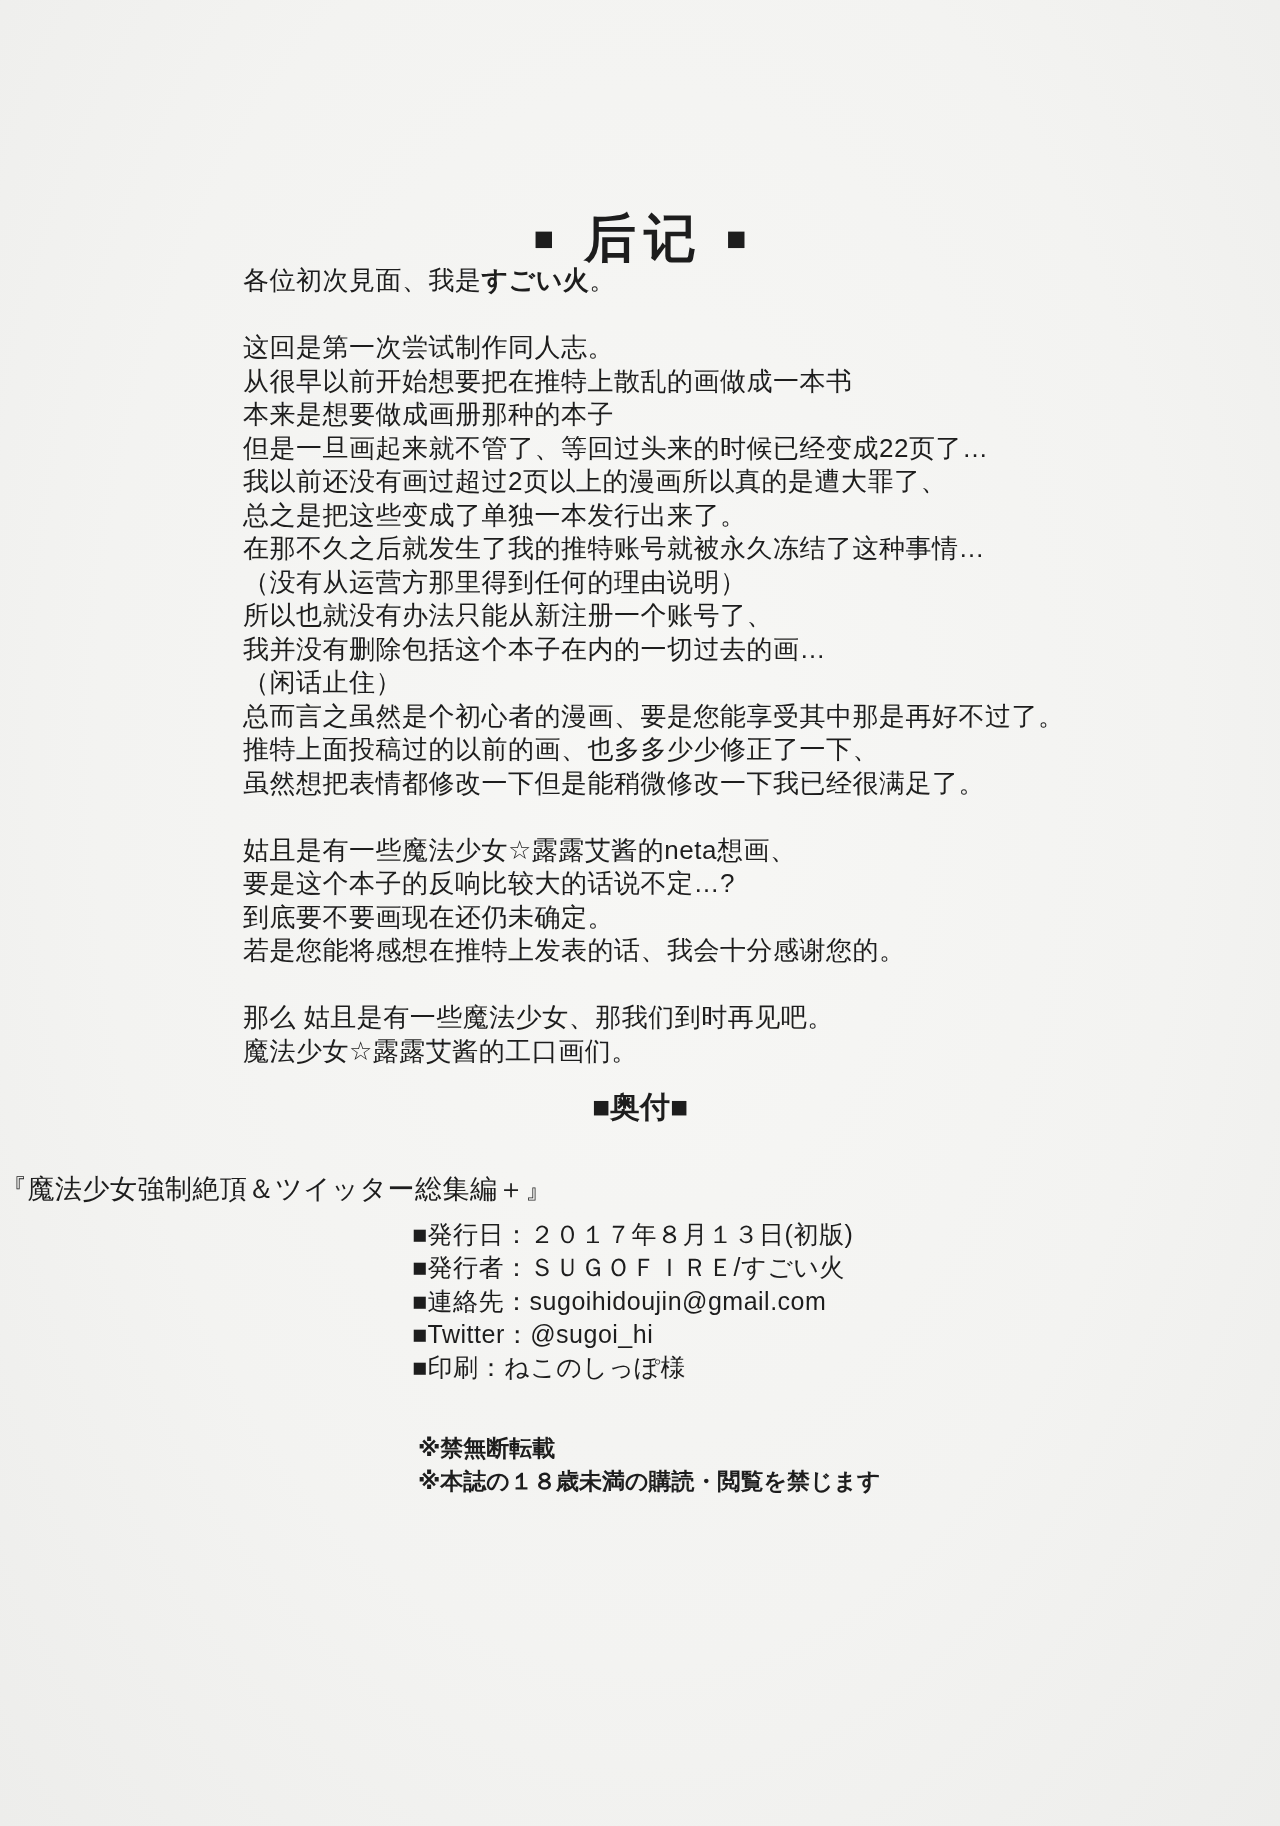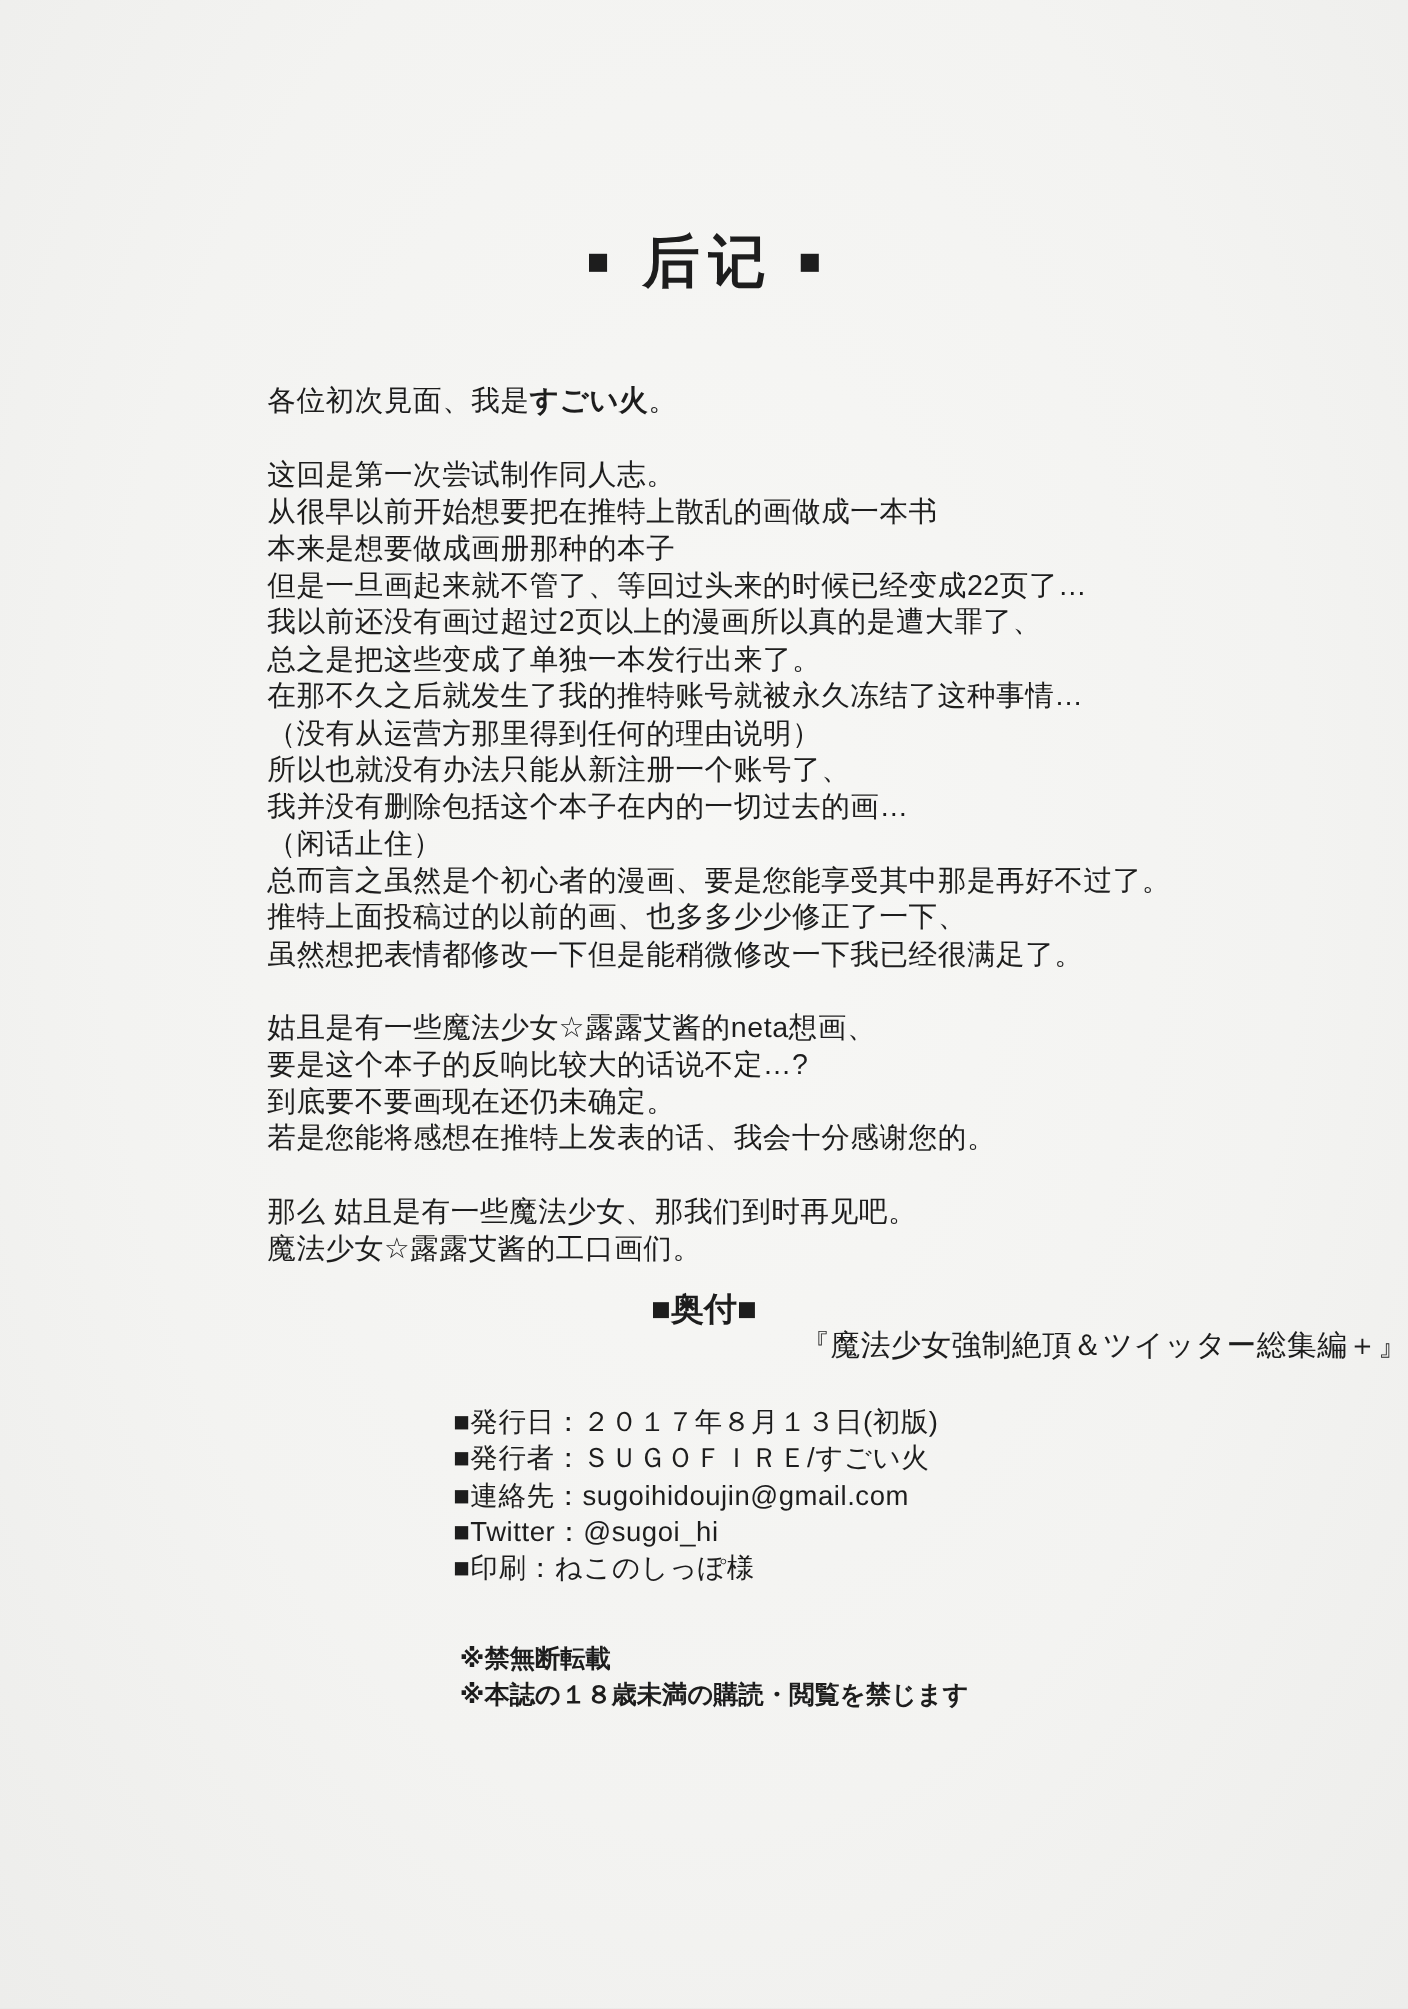--- a/index.html
+++ b/index.html
@@ -24,44 +24,45 @@
     align-items: center;
     justify-content: center;
     gap: 22px;
     height: 52px;
     font-weight: bold;
     line-height: 52px;
   }
   .page-title .sq { font-size: 34px; line-height: 34px; }
   .page-title .title-text { font-size: 52px; letter-spacing: 8px; text-indent: 8px; }
   
-  .body-text { margin-top: 84px; margin-left: 243px; }
+  .body-text { margin-left: 243px; }
   .line {
     font-size: 26px;
     line-height: 33.5px;
     min-height: 33.5px;
     white-space: pre;
     letter-spacing: 0.5px;
   }
   .line .em { font-weight: bold; }
   
   .colophon-header {
     margin-top: 22px;
     text-align: center;
     font-size: 30px;
     font-weight: bold;
     line-height: 34px;
   }
   .book-title {
-    text-align: right;
+    margin-top: 50px;
+    text-align: left;
     font-size: 27px;
     line-height: 30px;
     letter-spacing: 0.5px;
   }
-  .colophon-items { margin-top: 39px; margin-left: 412px; }
+  .colophon-items { margin-top: 14px; margin-left: 412px; }
   .colophon-line {
     font-size: 25px;
     line-height: 33.3px;
     min-height: 33.3px;
     white-space: pre;
     letter-spacing: 0.5px;
   }
   .notices { margin-top: 48px; margin-left: 418px; }
   .notice-line {
     font-size: 23px;

